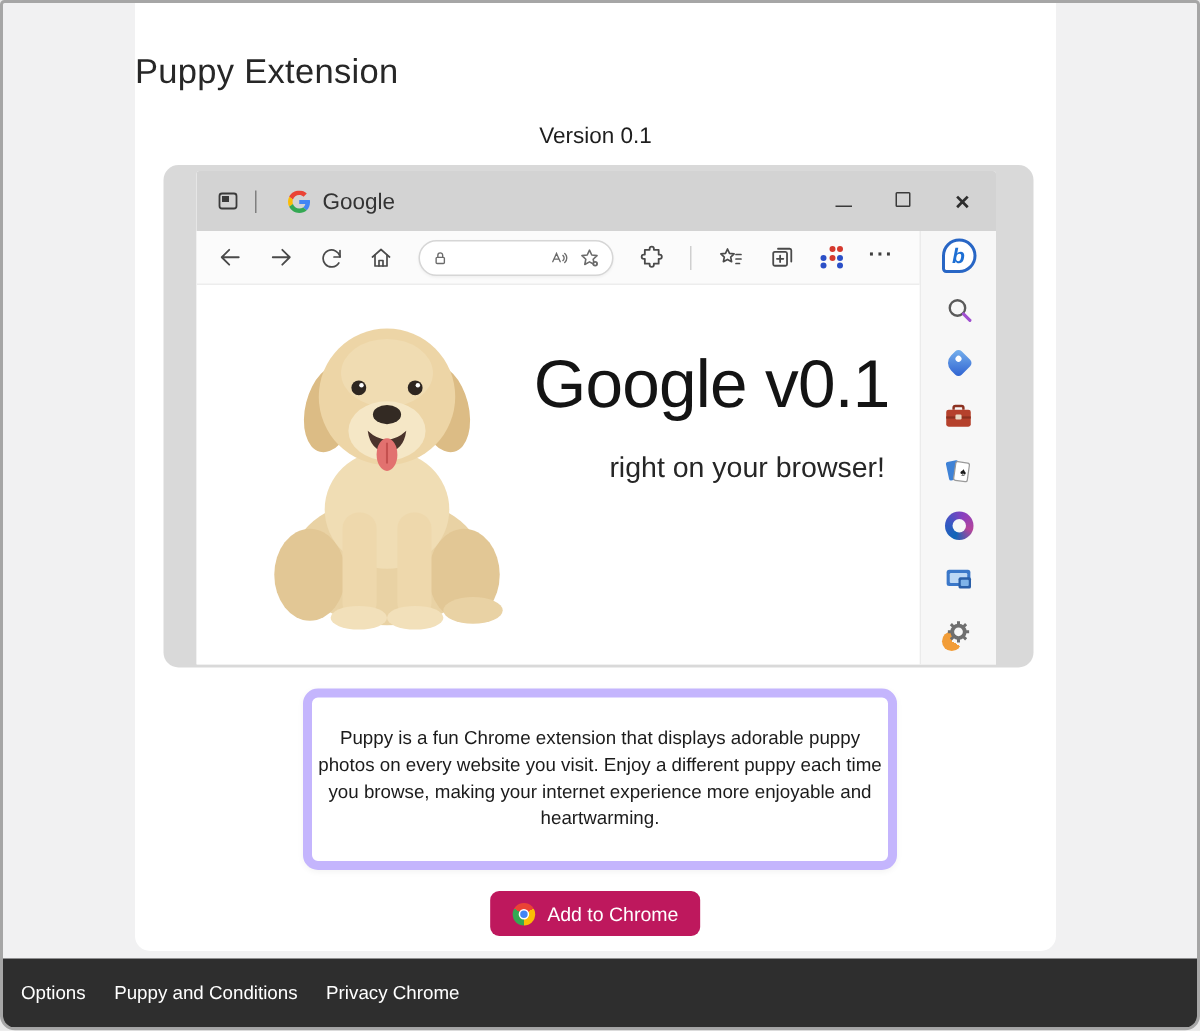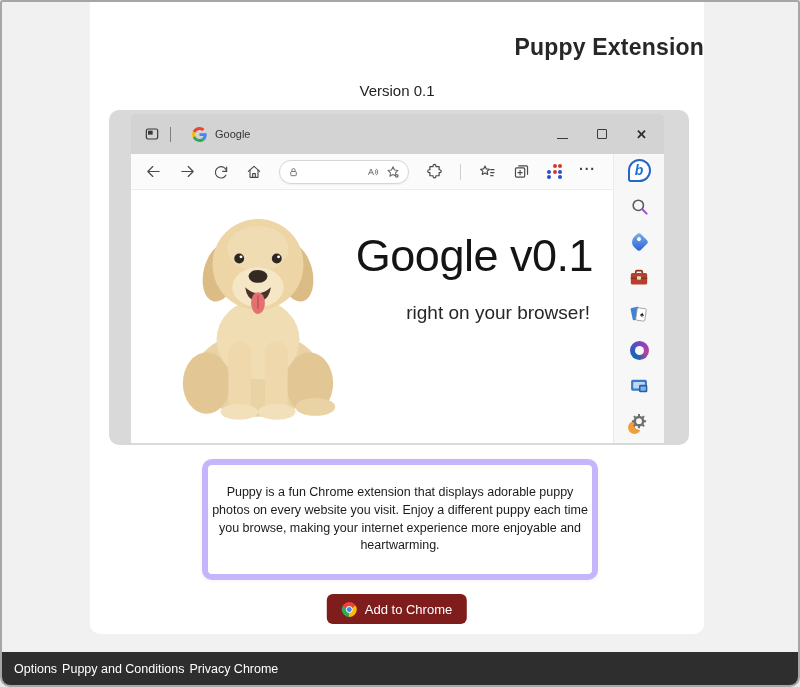--- a/index.html
+++ b/index.html
@@ -9,36 +9,36 @@
     background:#f1f1f2;
     border:2px solid #a6a6a6;
     border-radius:3px 3px 10px 10px;
     overflow:hidden;
   }
   
   .card {
     position:absolute; left:88px; top:0; width:614px; height:632px;
     background:#ffffff; border-radius:0 0 10px 10px;
   }
-  .page-title { margin-top:32px; text-align:right; font-size:23px; font-weight:700; color:#272727; letter-spacing:.2px; }
+  .page-title { margin-top:32px; text-align:left; font-size:23px; font-weight:400; color:#272727; letter-spacing:.2px; }
   .page-version { margin-top:21px; text-align:center; font-size:15px; font-weight:400; color:#1e1e1e; }
 
   
   .mockup {
     position:absolute; left:19px; top:108px; width:580px; height:335px;
     background:#d9d9d9; border-radius:10px;
     padding:4px 25px 2px 22px;
   }
   .browser { width:100%; height:100%; background:#fff; display:flex; flex-direction:column; overflow:hidden; border-radius:2px 2px 0 0; }
   .titlebar {
     height:40px; flex:0 0 40px; background:#d3d3d3;
     display:flex; align-items:center; padding:0 17px 0 13px;
   }
   .tb-sep { width:1px; height:15px; background:#7f7f7f; margin:0 10px 0 10px; }
-  .site-name { font-size:11px; color:#333; margin-left:8px; }
+  .site-name { font-size:15px; color:#333; margin-left:8px; }
   .win-controls { margin-left:auto; display:flex; align-items:center; gap:29px; }
   .min-glyph { display:inline-block; width:11px; border-top:1.6px solid #3a3a3a; }
   .max-glyph { display:inline-block; width:10px; height:10px; border:1.4px solid #3a3a3a; border-radius:1px; }
   .close-glyph { font-size:13px; font-weight:700; color:#2d2d2d; line-height:1; }
 
   .browser-body { flex:1; display:flex; min-height:0; }
   .main-col { flex:1; display:flex; flex-direction:column; min-width:0; }
   .toolbar {
     height:36px; flex:0 0 36px; background:#fbfbfb; border-bottom:1px solid #ededed;
     display:flex; align-items:center; padding:0 8px 0 14px; gap:17px;
@@ -85,32 +85,32 @@
   .desc-box {
     position:absolute; left:112px; top:457px; width:396px; height:121px;
     background:#fff; border:6px solid #c4b5fd; border-radius:10px;
     box-shadow:0 1px 4px rgba(0,0,0,.05);
     display:flex; align-items:center; justify-content:center;
   }
   .desc-text { width:376px; text-align:center; font-size:12.5px; line-height:1.42; color:#1b1b1b; }
   .cta-button {
     position:absolute; left:50%; transform:translateX(-50%); top:592px;
     height:30px; padding:0 15px; border:none; border-radius:6px;
-    background:#7f1d1d; color:#fff; font-size:13px; font-family:"Liberation Sans",sans-serif;
+    background:#be185d; color:#fff; font-size:13px; font-family:"Liberation Sans",sans-serif;
     display:flex; align-items:center; gap:8px; cursor:pointer;
   }
   .chrome-logo { width:15px; height:15px; border-radius:50%;
     background:conic-gradient(from -60deg,#ea4335 0 120deg,#fbbc05 0 240deg,#34a853 0 360deg);
     display:flex; align-items:center; justify-content:center; }
   .chrome-logo i { width:7px; height:7px; background:#4285f4; border:1.5px solid #fff; border-radius:50%; }
 
   
   .footer {
-    position:absolute; left:0; right:0; bottom:0; height:33px; background:#2e2e2e;
-    display:flex; align-items:center; gap:5px; padding-left:12px;
+    position:absolute; left:0; right:0; bottom:0; height:46px; background:#2e2e2e;
+    display:flex; align-items:center; gap:19px; padding-left:12px;
   }
   .footer a { color:#fff; font-size:12.5px; text-decoration:none; }
 
   svg { display:block; }
 </style>
 </head>
 <body>
 
 <div class="window">
   <div class="card">

